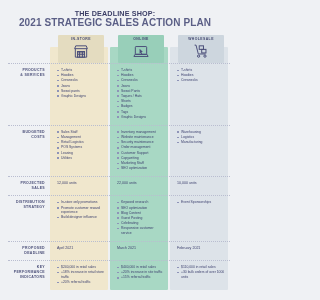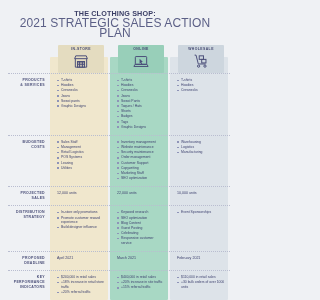--- a/index.html
+++ b/index.html
@@ -27,22 +27,22 @@
     margin-bottom: 7px;
   }
   .title-main {
     font-size: 7.2px;
     font-weight: bold;
     letter-spacing: 0.15px;
     color: #3b3e66;
     line-height: 9px;
   }
   .title-sub {
-    font-size: 12px;
-    font-weight: normal;
+    font-size: 10px;
+    font-weight: bold;
     letter-spacing: 0.1px;
     color: #5b5f86;
     line-height: 10px;
     text-align: center;
   }
   
   .grid {
     position: relative;
     display: grid;
     grid-template-columns: 42px 58px 58px 58px;
@@ -156,21 +156,21 @@
     border-top: 0.6px dotted #b9bdd0;
     margin: 0;
   }
 </style>
 </head>
 <body>
 
 <div class="page">
 
   <div class="title-block">
-    <div class="title-main">THE CLOTHING SHOP:</div>
+    <div class="title-main">THE DEADLINE SHOP:</div>
     <div class="title-sub">2021 STRATEGIC SALES ACTION PLAN</div>
   </div>
 
   <div class="grid">
     <div class="bands">
       <div class="band c1"></div>
       <div class="band c2"></div>
       <div class="band c3"></div>
     </div>
 

